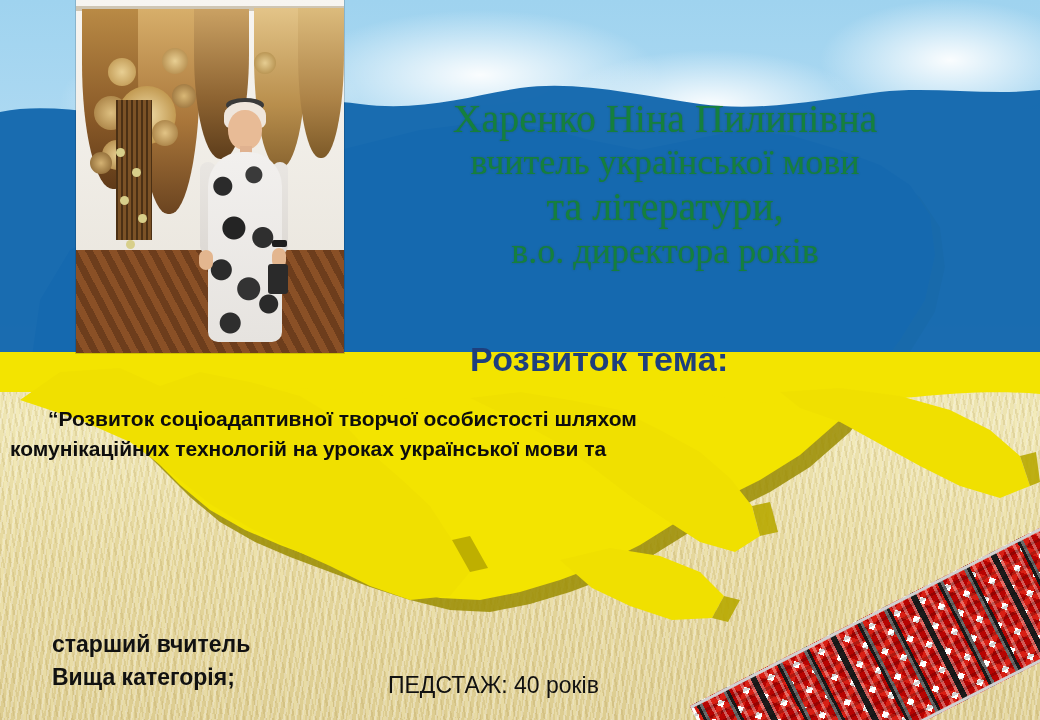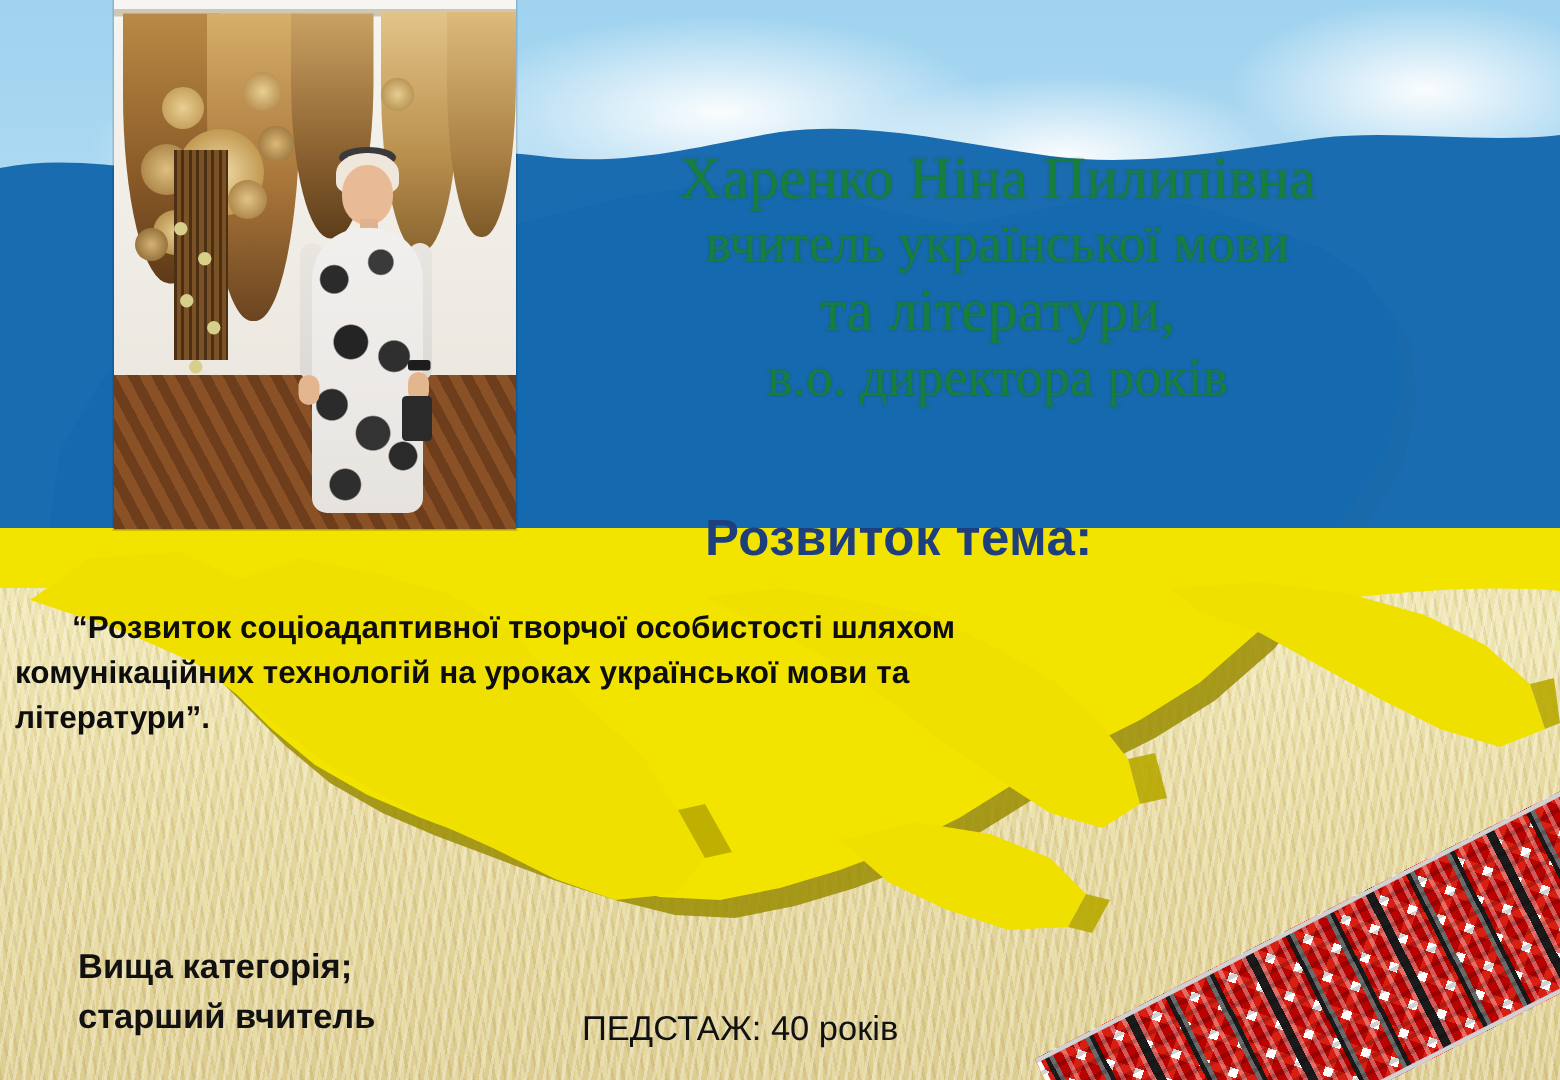--- a/index.html
+++ b/index.html
@@ -297,23 +297,22 @@
     <div class="l2">вчитель української мови</div>
     <div class="l3">та літератури,</div>
     <div class="l4">в.о. директора років</div>
   </div>
 
   <div class="theme-label">Розвиток тема:</div>
 
   <div class="theme-body">
     <div class="ln ln1">“Розвиток соціоадаптивної творчої особистості шляхом</div>
     <div class="ln">комунікаційних технологій на уроках української мови та</div>
-    <div class="ln">літератури”.</div>
   </div>
 
   <div class="category">
+    <div>старший вчитель</div>
     <div>Вища категорія;</div>
-    <div>старший вчитель</div>
   </div>
 
   <div class="pedstazh">ПЕДСТАЖ: 40 років</div>
 
 </div>
 
 </body></html>

